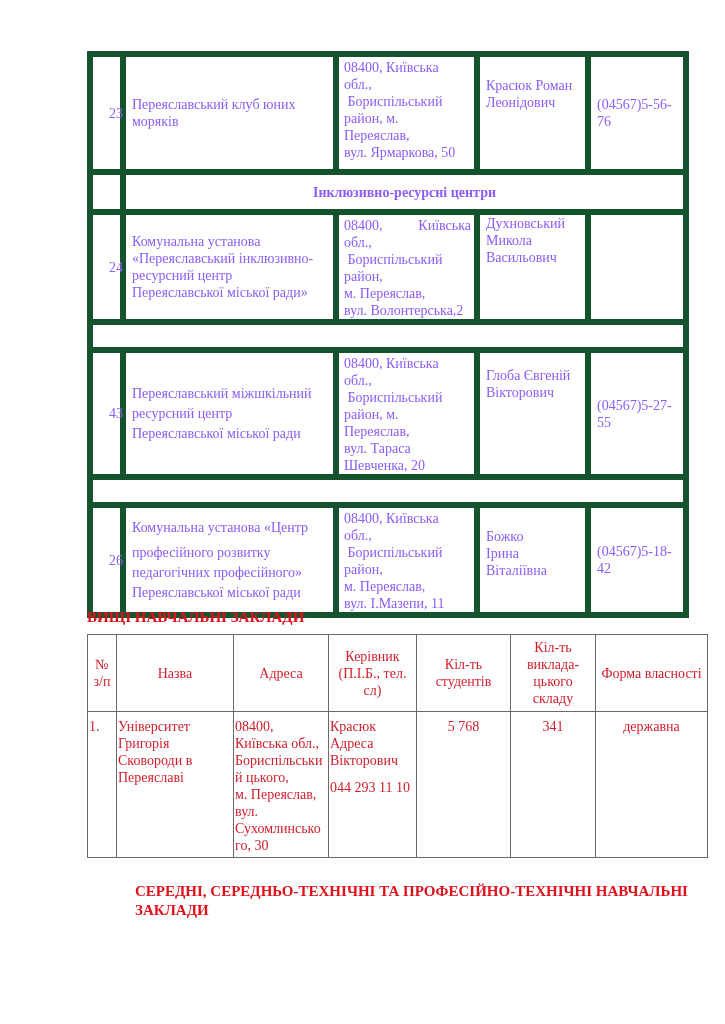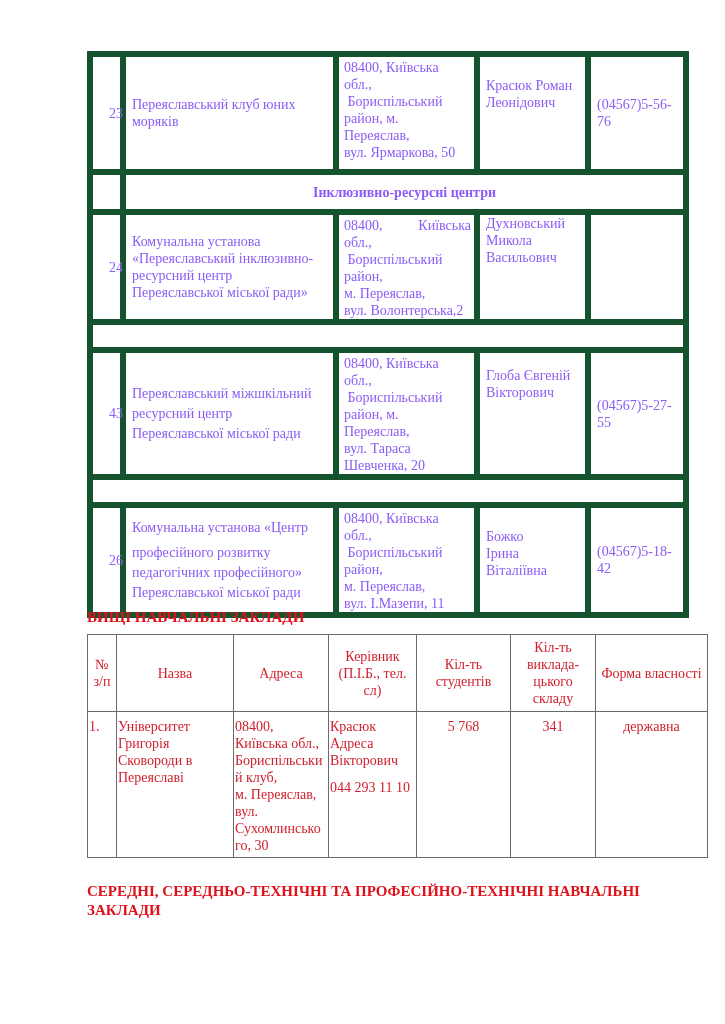--- a/index.html
+++ b/index.html
@@ -21,21 +21,21 @@
   .t1 tr.rsp { height: 28px; }
   .t1 tr.r25 { height: 119px; }
   .t1 tr.r26 { height: 104px; }
   .justify { display: flex; justify-content: space-between; }
   .dline { display: block; }
 
   
   .h-sec { position: absolute; left: 87px; font-weight: bold; font-size: 15px;
            color: #e0101a; line-height: 19px; }
   .h1 { top: 608px; text-align: right; }
-  .h2 { top: 882px; width: 580px; }
+  .h2 { top: 882px; width: 580px; margin-left: 48px; }
 
   
   .t2 { position: absolute; left: 87px; top: 634px; width: 620px;
         border-collapse: collapse; table-layout: fixed; font-size: 14px; line-height: 17px; }
   .t2 td { border: 1.5px solid #6a6a6a; color: #d0202e; }
   .t2 tr.hrow { height: 77px; }
   .t2 tr.hrow td { text-align: center; vertical-align: middle; padding: 0 2px; }
   .t2 tr.drow { height: 146px; }
   .t2 tr.drow td { vertical-align: top; padding: 6px 1px 0 1px; }
   .t2 td.center { text-align: center; }
@@ -217,21 +217,21 @@
         <td>
           <span class="dline">Університет</span>
           <span class="dline">Григорія</span>
           <span class="dline">Сковороди в</span>
           <span class="dline">Переяславі</span>
         </td>
         <td>
           <span class="dline">08400,</span>
           <span class="dline">Київська обл.,</span>
           <span class="dline">Бориспільськи</span>
-          <span class="dline">й клуб,</span>
+          <span class="dline">й цького,</span>
           <span class="dline">м. Переяслав,</span>
           <span class="dline">вул.</span>
           <span class="dline">Сухомлинсько</span>
           <span class="dline">го, 30</span>
         </td>
         <td>
           <span class="dline">Красюк</span>
           <span class="dline">Адреса</span>
           <span class="dline">Вікторович</span>
           <span class="gap"></span>

